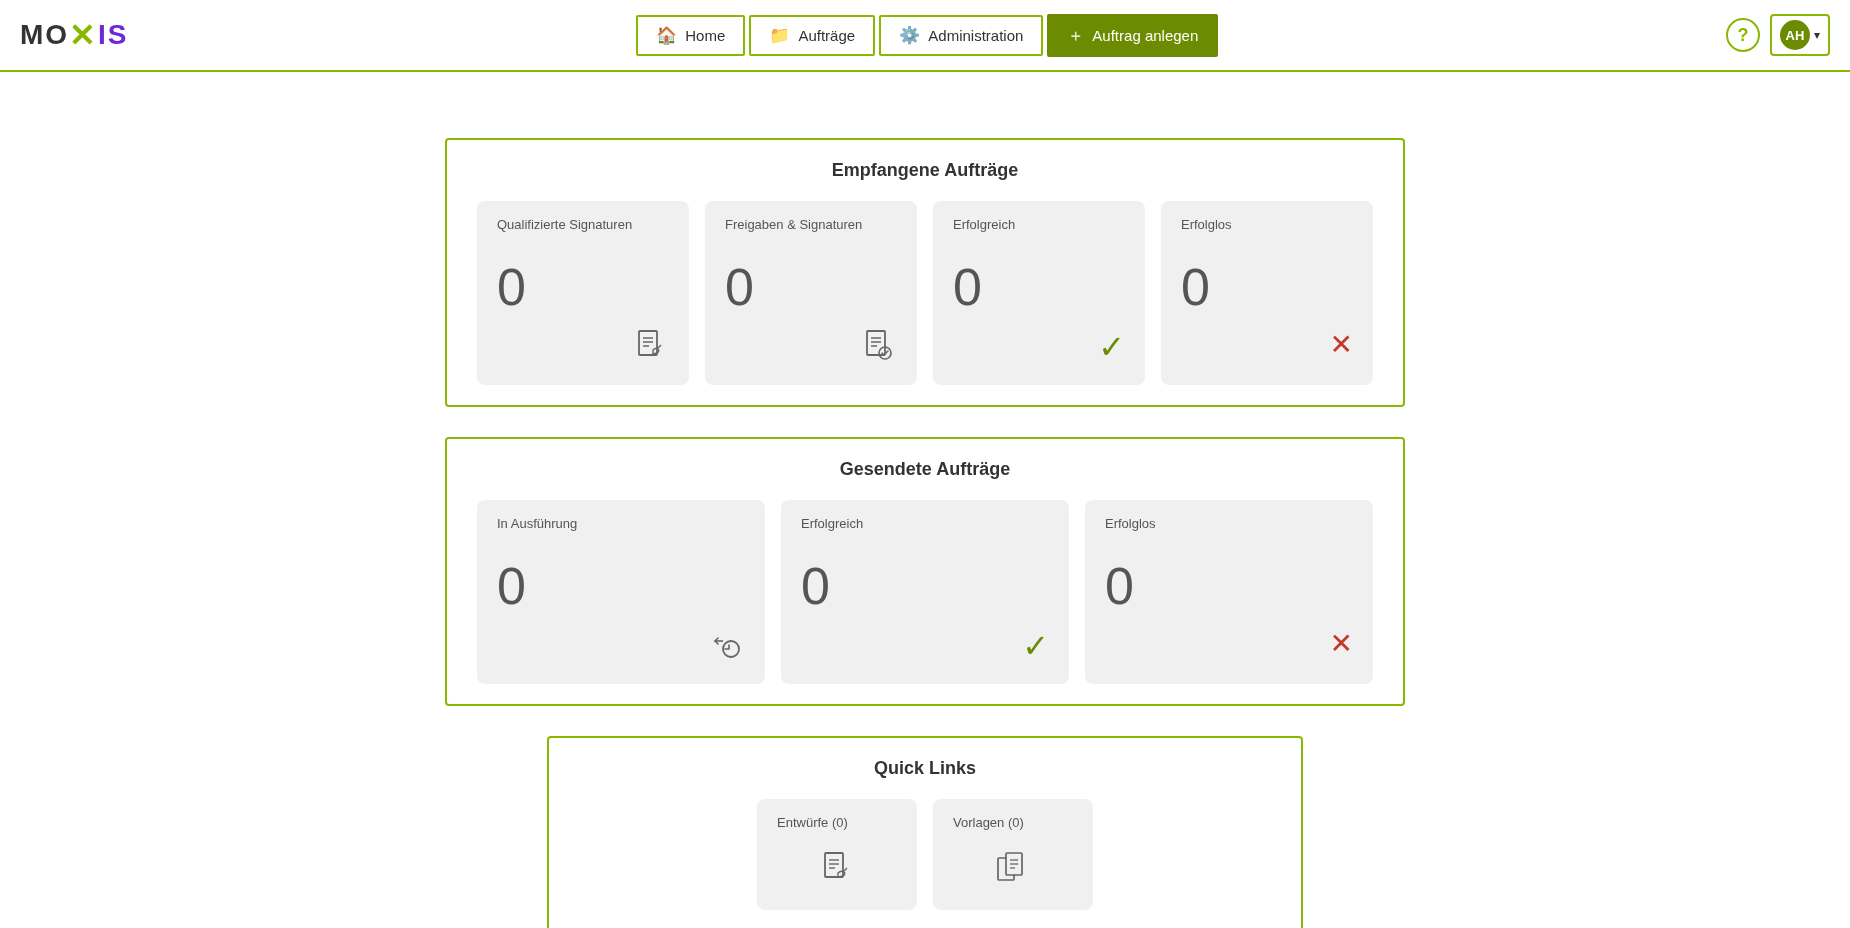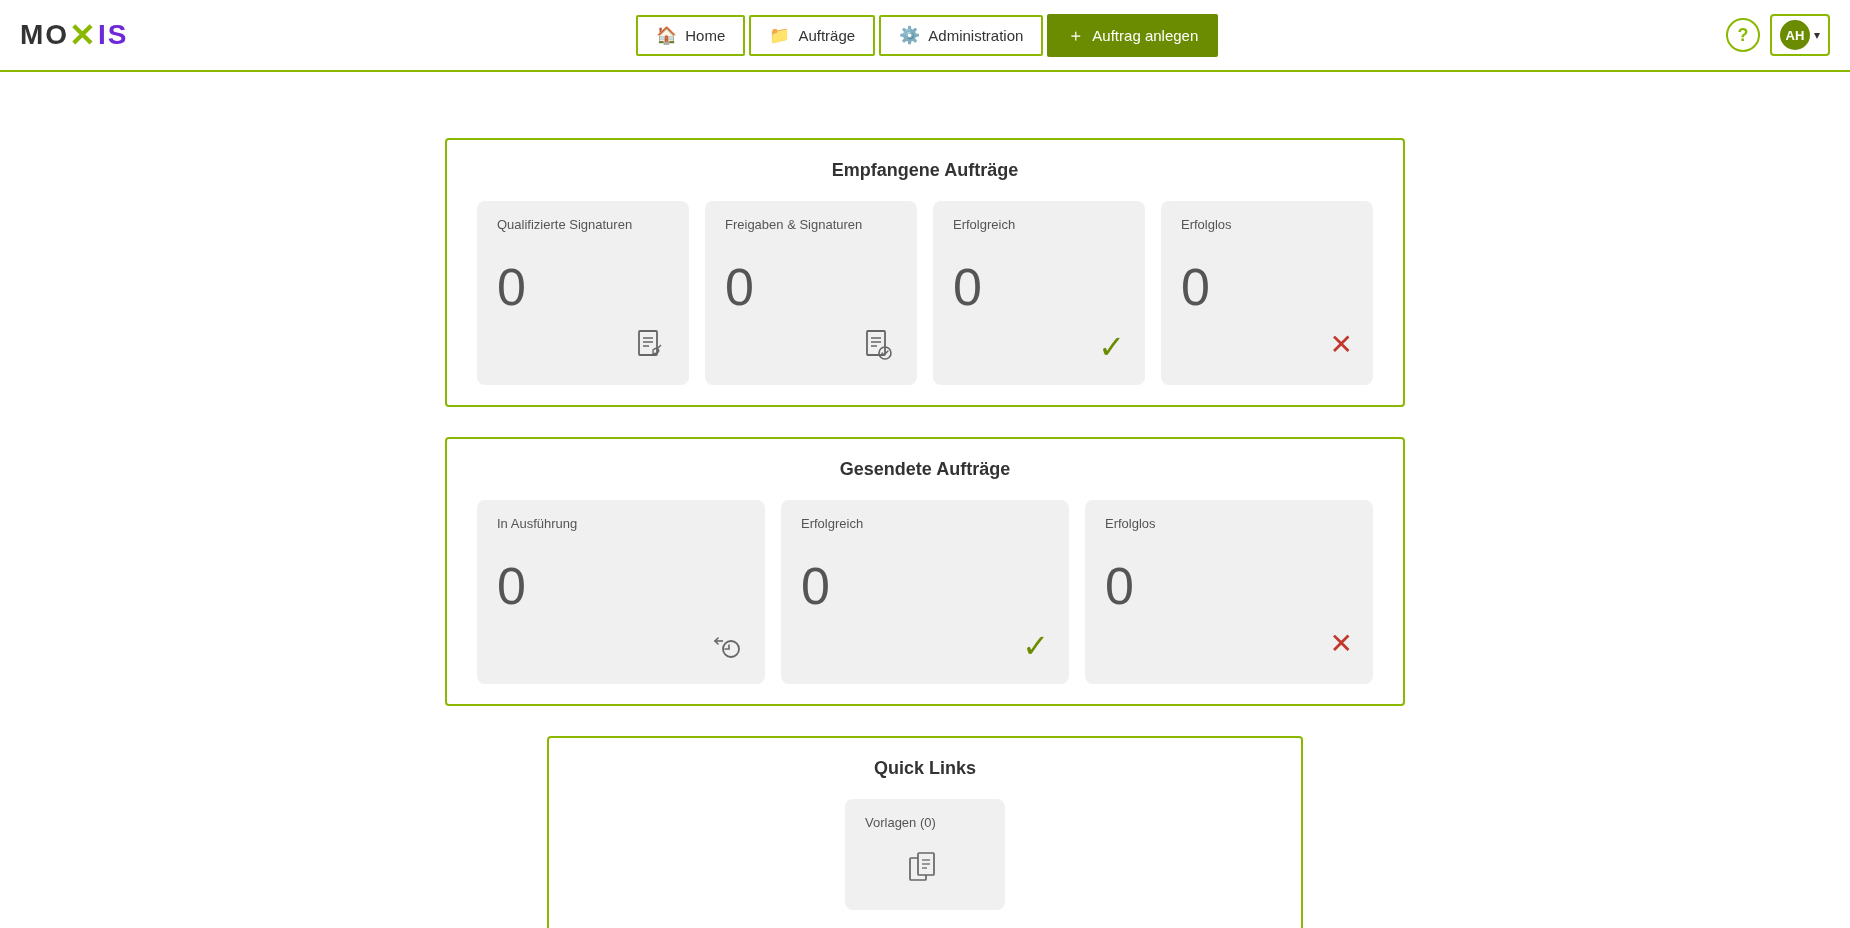--- a/index.html
+++ b/index.html
@@ -317,20 +317,33 @@
         <div class="stat-icon error">✕</div>
       </div>
 
     </div>
   </section>
 
   <section class="section-card quicklinks">
     <div class="section-title">Quick Links</div>
     <div class="cards-row">
 
+      <div class="stat-card">
+        <div class="stat-label">Entwürfe (0)</div>
+        <div class="stat-icon">
+          <svg width="40" height="40" viewBox="0 0 40 40" fill="none" xmlns="http://www.w3.org/2000/svg">
+            <rect x="8" y="5" width="18" height="24" rx="1" stroke="#666" stroke-width="1.8" fill="none"></rect>
+            <line x1="12" y1="12" x2="22" y2="12" stroke="#666" stroke-width="1.4"></line>
+            <line x1="12" y1="16" x2="22" y2="16" stroke="#666" stroke-width="1.4"></line>
+            <line x1="12" y1="20" x2="18" y2="20" stroke="#666" stroke-width="1.4"></line>
+            <path d="M21 25 Q24 22 27 24 Q29 26 26 28 L21 29 Z" stroke="#666" stroke-width="1.4" fill="none"></path>
+            <line x1="27" y1="23" x2="30" y2="20" stroke="#666" stroke-width="1.4"></line>
+          </svg>
+        </div>
+      </div>
 
       <div class="stat-card">
         <div class="stat-label">Vorlagen (0)</div>
         <div class="stat-icon">
           <svg width="40" height="40" viewBox="0 0 40 40" fill="none" xmlns="http://www.w3.org/2000/svg">
             <rect x="5" y="10" width="16" height="22" rx="1" stroke="#666" stroke-width="1.7" fill="none"></rect>
             <rect x="13" y="5" width="16" height="22" rx="1" stroke="#666" stroke-width="1.7" fill="#f0f0f0"></rect>
             <line x1="17" y1="12" x2="25" y2="12" stroke="#666" stroke-width="1.3"></line>
             <line x1="17" y1="16" x2="25" y2="16" stroke="#666" stroke-width="1.3"></line>
             <line x1="17" y1="20" x2="22" y2="20" stroke="#666" stroke-width="1.3"></line>

